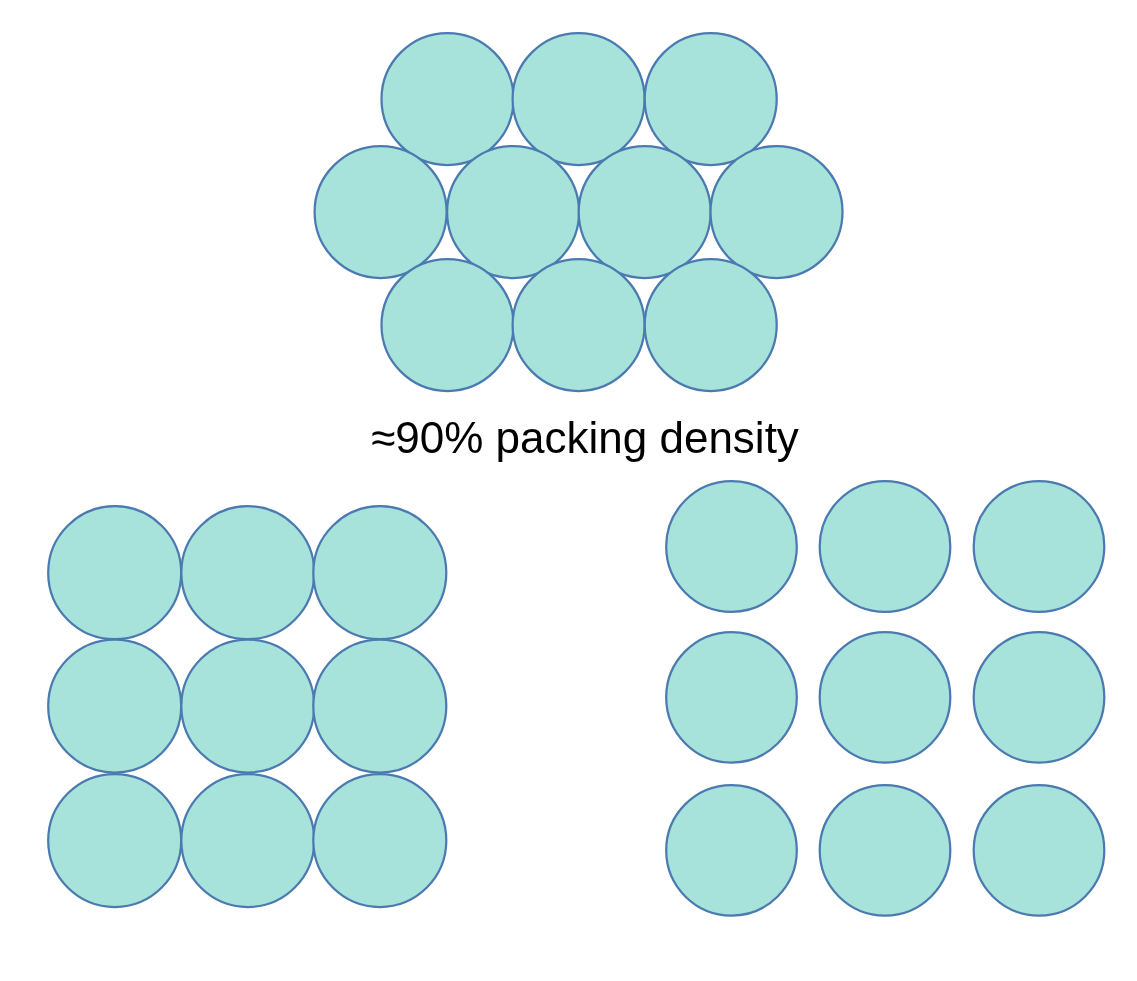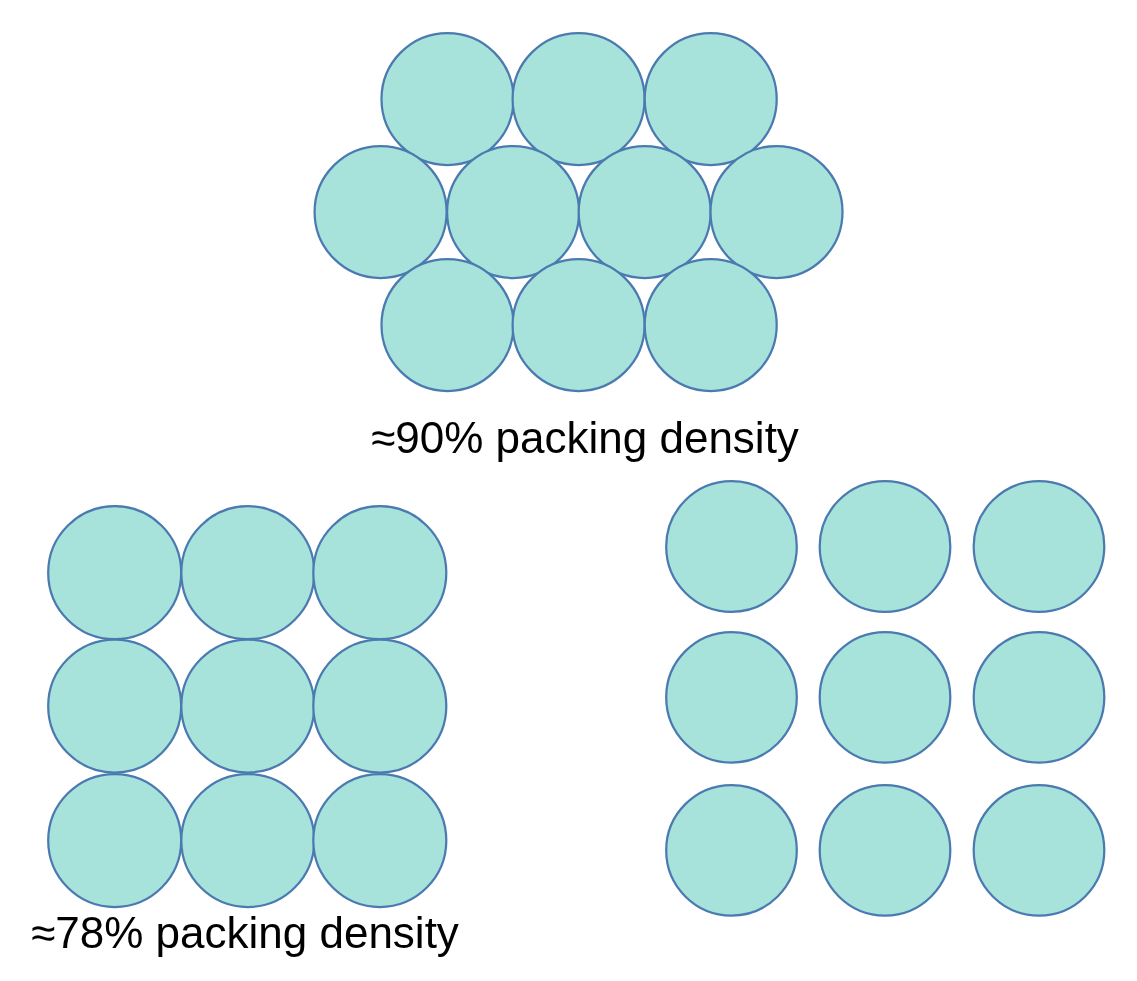--- a/index.html
+++ b/index.html
@@ -72,15 +72,14 @@
         <circle cx="885" cy="697.3" r="65.3" fill="#a7e3da" stroke="#4b7ab1" stroke-width="2.25"></circle>
         <circle cx="1039" cy="697.3" r="65.3" fill="#a7e3da" stroke="#4b7ab1" stroke-width="2.25"></circle>
         <circle cx="731.5" cy="850.3" r="65.3" fill="#a7e3da" stroke="#4b7ab1" stroke-width="2.25"></circle>
         <circle cx="885" cy="850.3" r="65.3" fill="#a7e3da" stroke="#4b7ab1" stroke-width="2.25"></circle>
         <circle cx="1039" cy="850.3" r="65.3" fill="#a7e3da" stroke="#4b7ab1" stroke-width="2.25"></circle>
       </g>
   </svg>
 
   <div class="fig-label" style="left: 585px; top: 412px; color: rgb(0, 0, 0);">≈90% packing density</div>
 
-  <div class="fig-label" style="left: 245px; top: 907px; color: rgb(0, 0, 0);">≈78% packing density</div>
 
 </div>
 
 </body></html>

